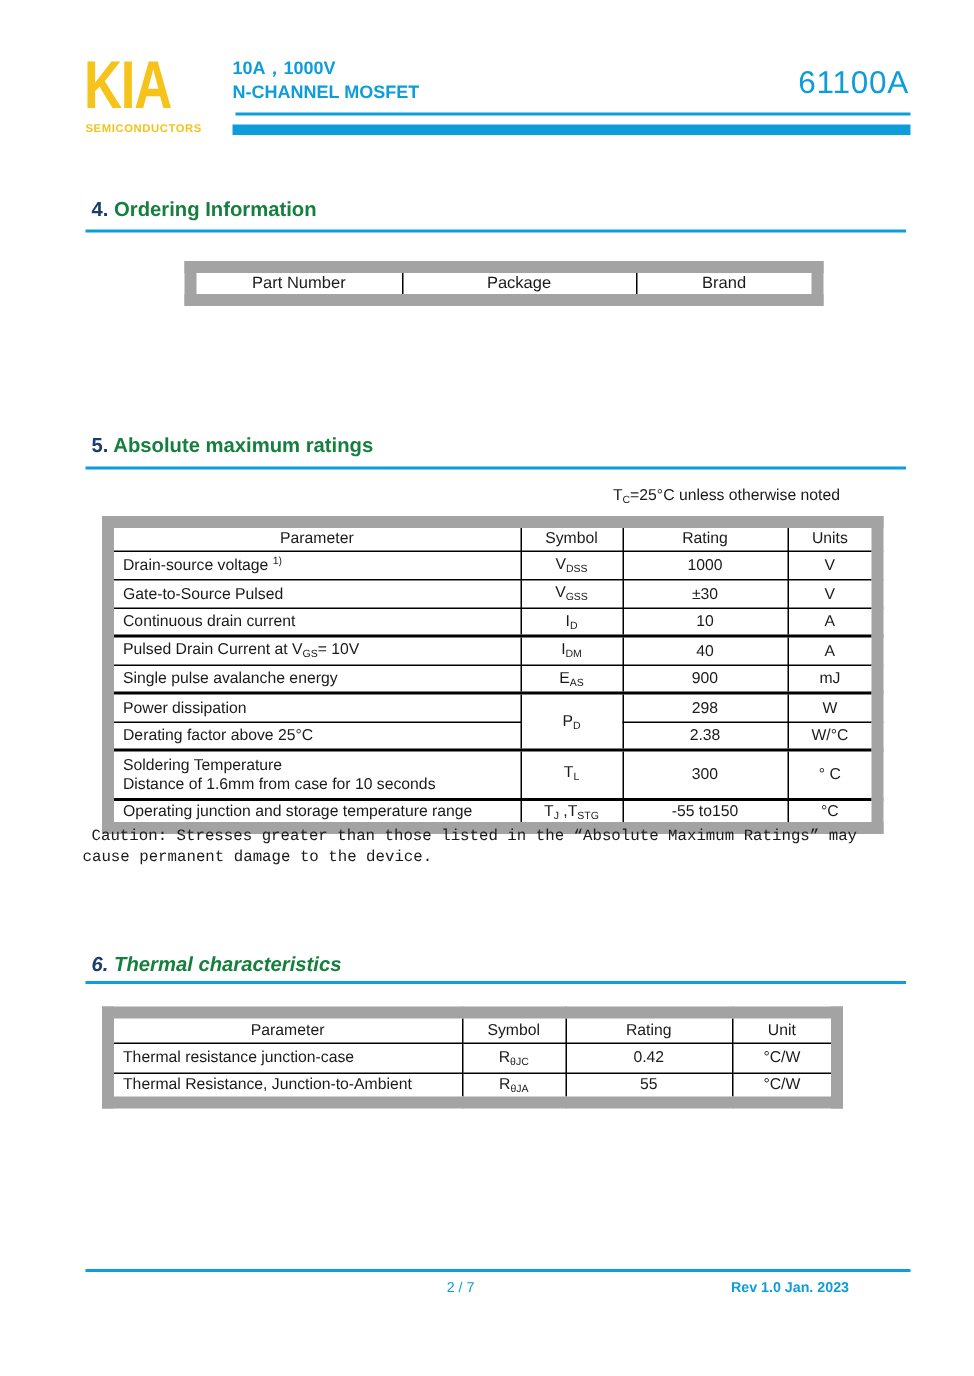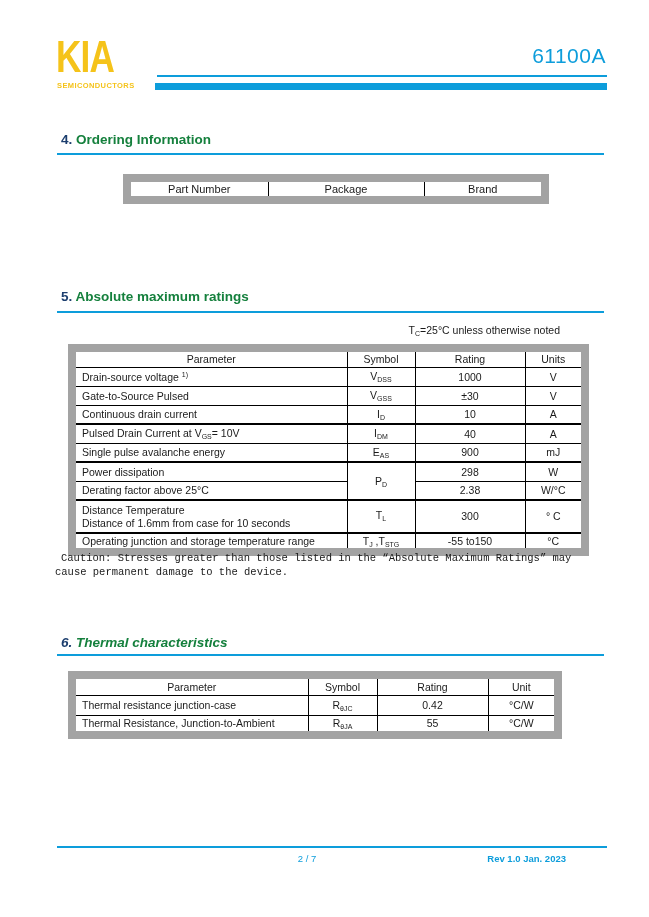--- a/index.html
+++ b/index.html
@@ -58,20 +58,24 @@
   .footer-page { position:absolute; left:57px; top:853px; width:500px; text-align:center; font-size:9.5px; font-weight:normal; color:#0d9ddb; }
   .footer-rev { position:absolute; top:853px; right:83px; font-size:9.5px; font-weight:bold; color:#0d9ddb; }
 </style>
 </head>
 <body>
 
 <div class="page">
 
   <div class="logo-kia">KIA</div>
   <div class="logo-sub">SEMICONDUCTORS</div>
+  <div class="hdr-sub">
+    <div>10A，1000V</div>
+    <div>N-CHANNEL MOSFET</div>
+  </div>
   <div class="part-number">61100A</div>
   <div class="hdr-line-thin"></div>
   <div class="hdr-bar"></div>
 
   <div class="sec" style="top:132px;">
     <span class="num">4.</span>
     <span class="t">Ordering Information</span>
   </div>
   <div class="rule" style="top:153px;"></div>
 
@@ -148,21 +152,21 @@
       <td>298</td>
       <td>W</td>
     </tr>
     <tr>
       <td class="l">Derating factor above 25°C</td>
       <td>2.38</td>
       <td>W/°C</td>
     </tr>
     <tr class="dbl grp">
       <td class="l">
-        <div>Distance Temperature</div>
+        <div>Soldering Temperature</div>
         <div>Distance of 1.6mm from case for 10 seconds</div>
       </td>
       <td><span>T</span><sub>L</sub></td>
       <td>300</td>
       <td>° C</td>
     </tr>
     <tr class="grp">
       <td class="l">Operating junction and storage temperature range</td>
       <td><span>T</span><sub>J</sub><span> ,</span><span>T</span><sub>STG</sub></td>
       <td>-55 to150</td>

